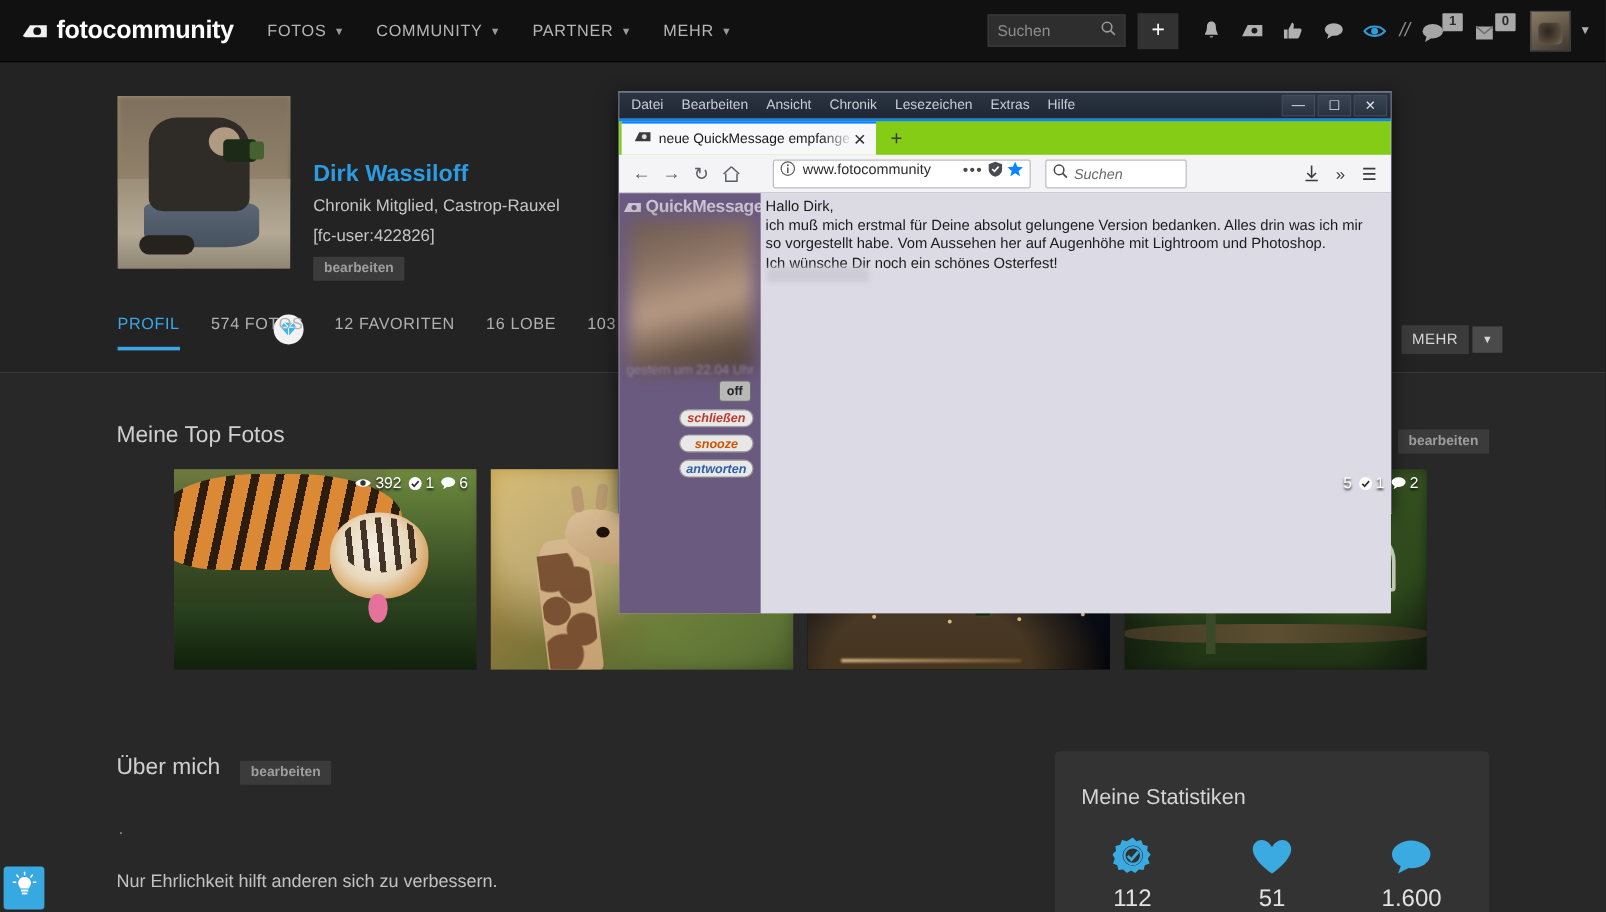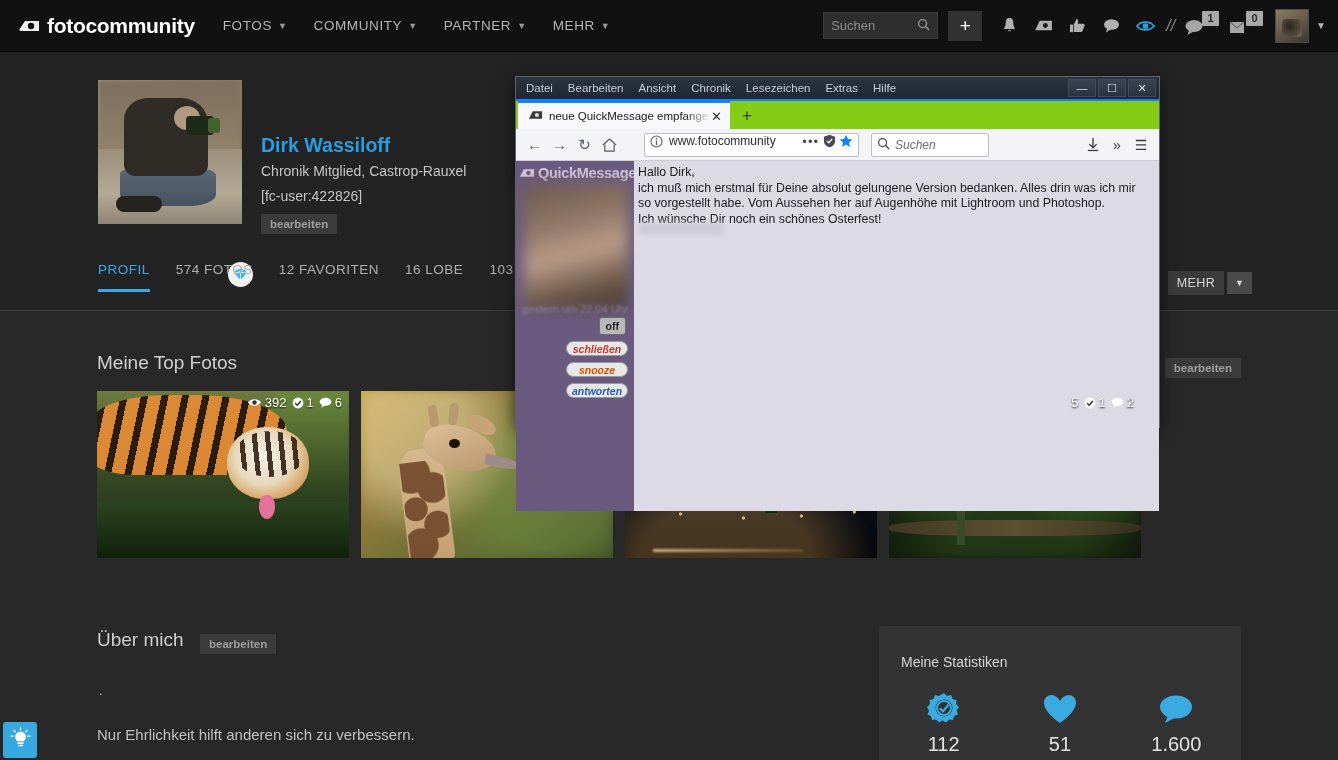--- a/index.html
+++ b/index.html
@@ -145,21 +145,21 @@
   .photo { width: 252px; height: 167px; position: relative; overflow: hidden; }
   .photo .stats {
     position: absolute; right: 7px; top: 4px; display: flex; align-items: center;
     gap: 5px; color: #fff; font-size: 13px; text-shadow: 0 1px 2px rgba(0,0,0,.85);
     z-index: 3;
   }
   .stats .si { display: flex; align-items: center; gap: 3px; }
   .stats svg { display: block; }
 
   
-  .ph1 { background: linear-gradient(180deg,#6e7a3f 0%, #3d5128 40%, #16240f 100%); }
+  .ph1 { background: linear-gradient(180deg,#6e7a3f 0%, #3d5128 40%, #16240f 100%); margin-left: 48px; }
   .ph1 .tig-body { position:absolute; left:-10px; top:4px; width:200px; height:80px;
     background: repeating-linear-gradient(102deg,#e08a36 0px,#e08a36 13px,#2a1a0d 13px,#2a1a0d 20px);
     border-radius: 40% 45% 30% 25%; opacity:.97;}
   .ph1 .tig-head { position:absolute; left:130px; top:36px; width:82px; height:72px;
     background: radial-gradient(ellipse at 45% 42%, #f4efe6 0%, #e8d9bd 45%, #cf8c3d 85%);
     border-radius: 48% 48% 46% 46%; }
   .ph1 .tig-stripe { position:absolute; left:138px; top:40px; width:70px; height:46px;
     background: repeating-linear-gradient(84deg,transparent 0px,transparent 8px,#231409 8px,#231409 13px);
     border-radius:50%; opacity:.85; }
   .ph1 .tig-tongue { position:absolute; left:162px; top:104px; width:16px; height:24px;
@@ -240,21 +240,21 @@
   .uber-title { left: 97px; top: 318px; }
   .edit-uber { position: absolute; left: 200px; top: 323px; }
   .uber-dot { position: absolute; left: 99px; top: 372px; font-size: 13px; color: #9a9a9a; }
   .uber-text { position: absolute; left: 97px; top: 415px; font-size: 15px; color: #c2c2c2; }
 
   
   .stats-card {
     position: absolute; left: 879px; top: 315px; width: 362px; height: 200px;
     background: #333333; border-radius: 4px;
   }
-  .stats-card h3 { font-size: 14px; color: #d4d4d4; font-weight: normal; margin: 28px 0 0 22px; }
+  .stats-card h3 { font-size: 18px; color: #d4d4d4; font-weight: normal; margin: 28px 0 0 22px; }
   .stats-row { display: flex; margin-top: 22px; padding: 0 30px; gap: 47px; }
   .stat-item { flex: 1; display: flex; flex-direction: column; align-items: center; }
   .stat-icon { color: #3aaae0; height: 34px; display: flex; align-items: center; }
   .stat-val { font-size: 20px; color: #e2e2e2; margin-top: 7px; }
 
   
   .bulb {
     position: absolute; left: 3px; top: 722px; width: 34px; height: 36px;
     background: #37a8e0; border-radius: 3px; display: flex;
     align-items: center; justify-content: center; cursor: pointer;

